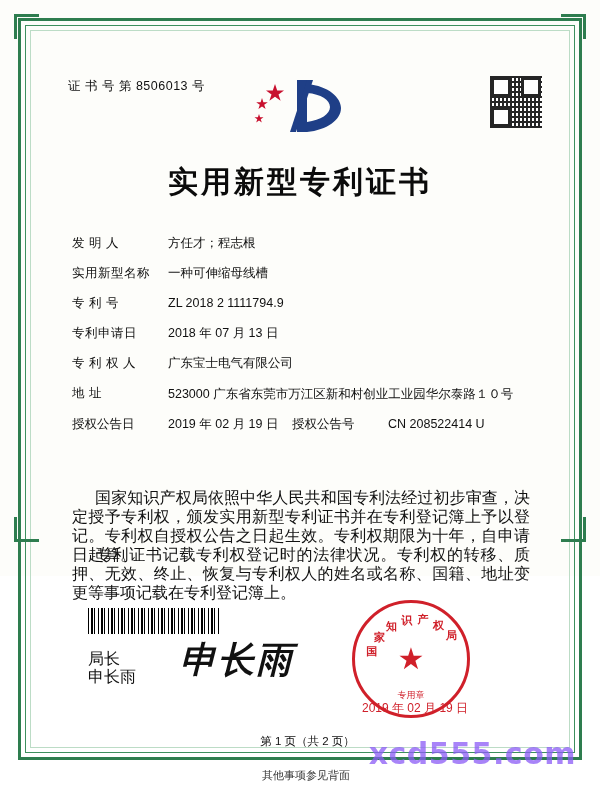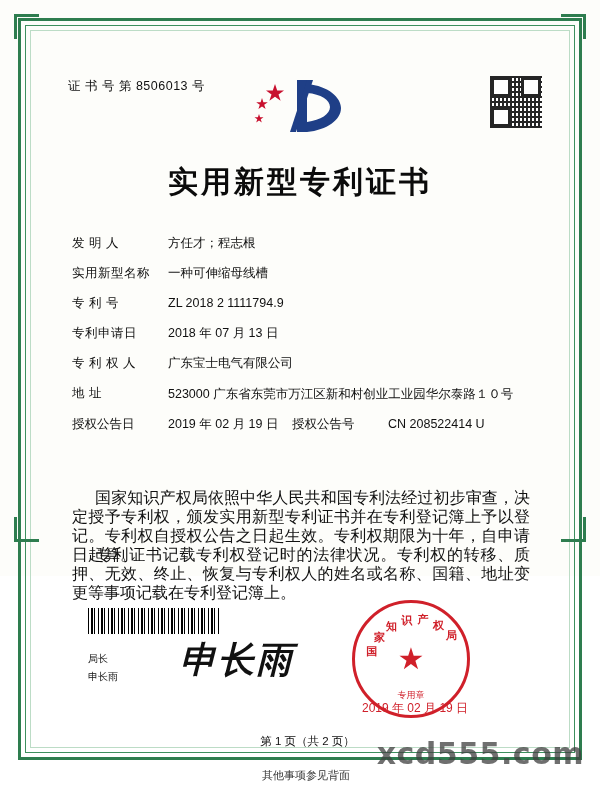--- a/index.html
+++ b/index.html
@@ -169,21 +169,21 @@
     left: 88px; top: 608px;
     width: 132px; height: 26px;
     background-image: repeating-linear-gradient(90deg,
       #000 0 1px, #fff 1px 3px, #000 3px 5px, #fff 5px 6px,
       #000 6px 7px, #fff 7px 10px);
   }
 
   .sign-label {
     position: absolute;
     left: 88px; top: 650px;
-    font-size: 10px;
+    font-size: 16px;
     line-height: 18px;
     color: #111;
   }
   .signature {
     position: absolute;
     left: 180px; top: 636px;
     font-family: "DejaVu Serif", serif;
     font-size: 36px;
     font-style: italic;
     font-weight: bold;
@@ -248,26 +248,26 @@
   .footnote {
     position: absolute;
     left: 12px; right: 0;
     top: 768px;
     text-align: center;
     font-size: 11px;
     color: #333;
   }
   .watermark {
     position: absolute;
-    right: 16px;
+    right: 24px;
     top: 736px;
     font-family: "DejaVu Sans", sans-serif;
     font-weight: bold;
     font-size: 30px;
-    color: #404040;
+    color: #8b5cf6;
     opacity: 0.75;
     letter-spacing: 0.5px;
   }
 </style>
 </head>
 <body>
 
 <div class="page">
 
   <div class="frame-outer"></div>

